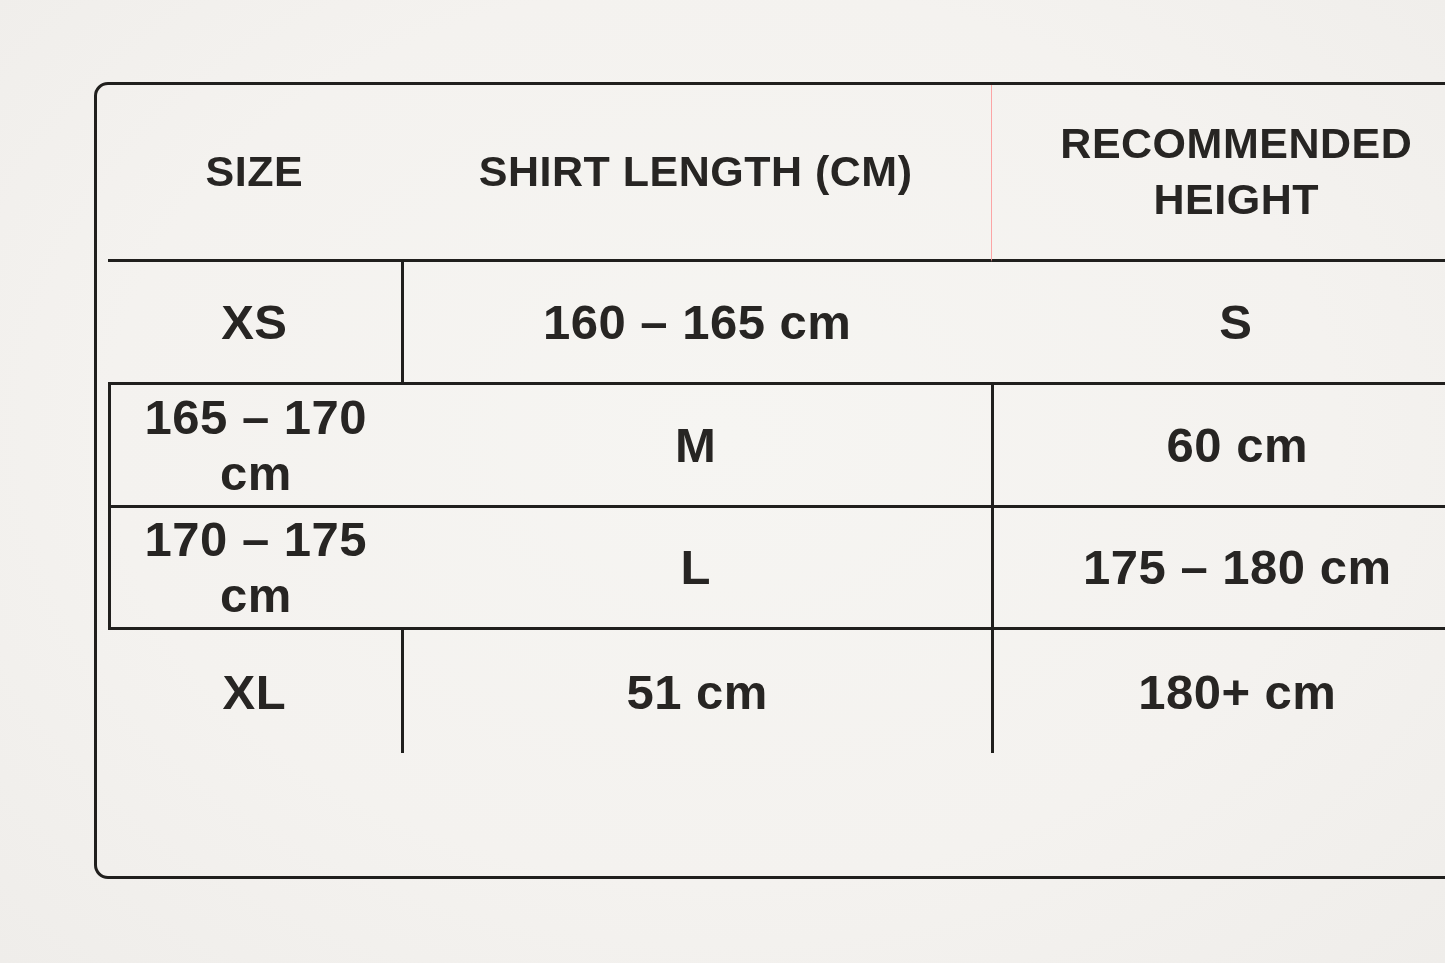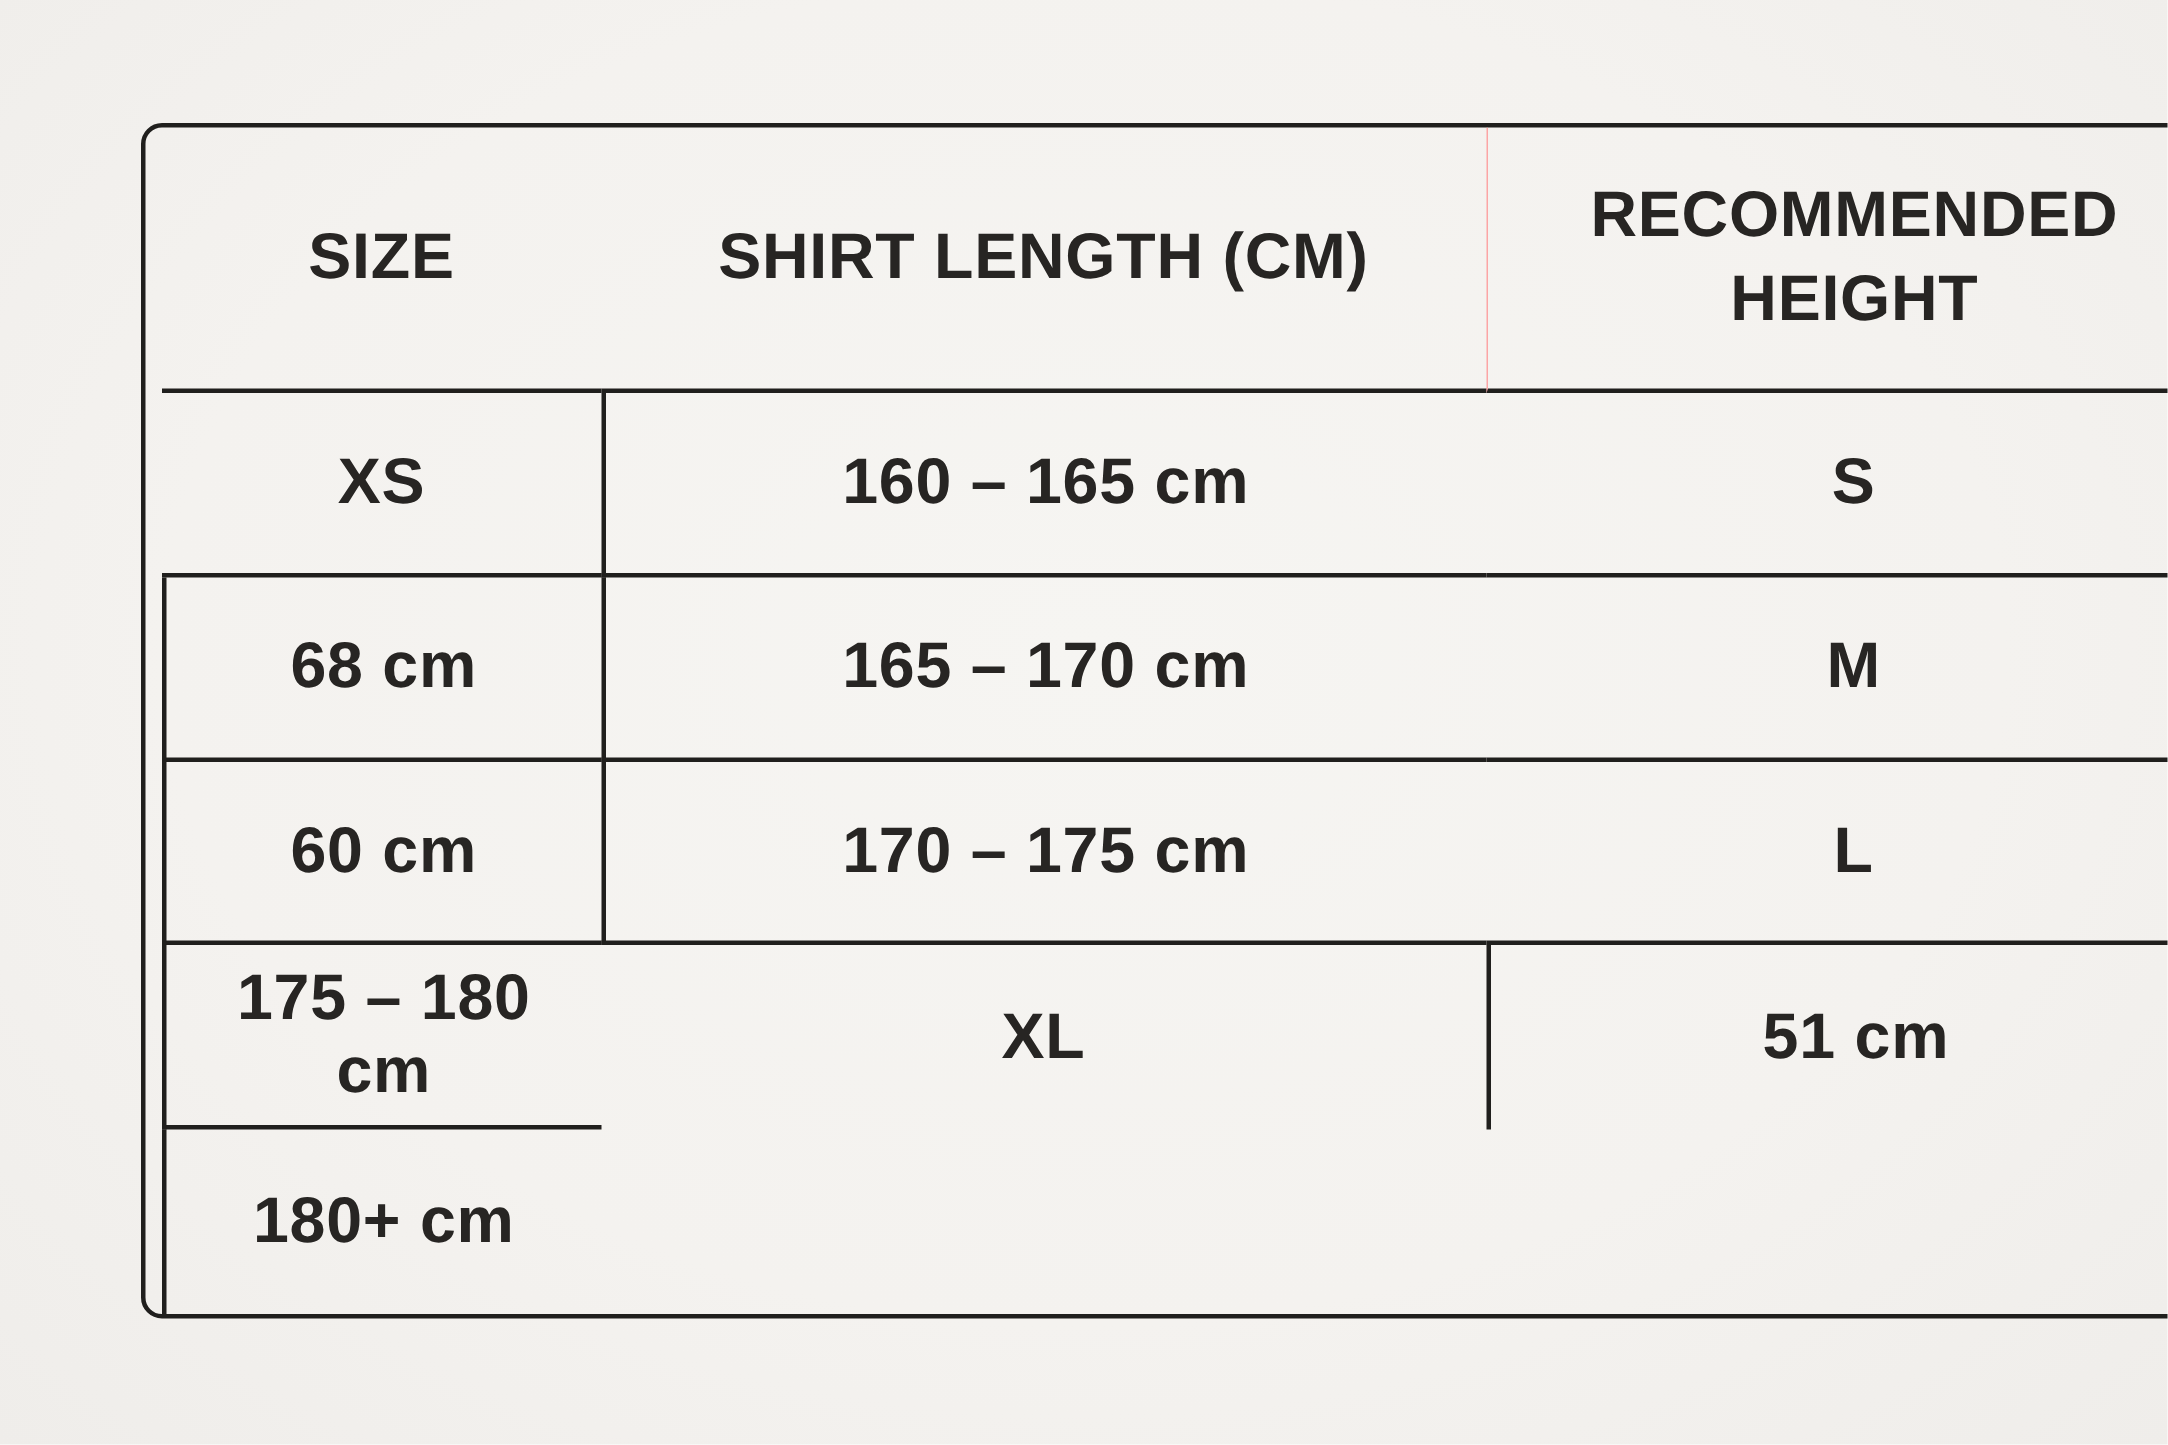--- a/index.html
+++ b/index.html
@@ -51,21 +51,21 @@
     line-height: 1.3;
     border-bottom: 3px solid #201f1d;
   }
   .hcell.c3 {
     border-left: 1px solid #fca5a5;
     padding: 0 40px;
   }
 
   
   .bcell {
-    font-size: 43px;
+    font-size: 49px;
     letter-spacing: 0.5px;
   }
   .bcell.c2, .bcell.c3 {
     border-left: 3px solid #201f1d;
   }
   .row-not-last {
     border-bottom: 3px solid #201f1d;
   }
 </style>
 </head>
@@ -74,21 +74,20 @@
 <div class="size-table">
 
   <div class="cell hcell c1">SIZE</div>
   <div class="cell hcell c2">SHIRT LENGTH (CM)</div>
   <div class="cell hcell c3">RECOMMENDED HEIGHT</div>
 
   <div class="cell bcell c1 row-not-last">XS</div>
   <div class="cell bcell c3 row-not-last">160 – 165 cm</div>
 
   <div class="cell bcell c1 row-not-last">S</div>
-  <div class="cell bcell c2 row-not-last">68 cm</div>
   <div class="cell bcell c3 row-not-last">165 – 170 cm</div>
 
   <div class="cell bcell c1 row-not-last">M</div>
   <div class="cell bcell c2 row-not-last">60 cm</div>
   <div class="cell bcell c3 row-not-last">170 – 175 cm</div>
 
   <div class="cell bcell c1 row-not-last">L</div>
   <div class="cell bcell c3 row-not-last">175 – 180 cm</div>
 
   <div class="cell bcell c1">XL</div>

